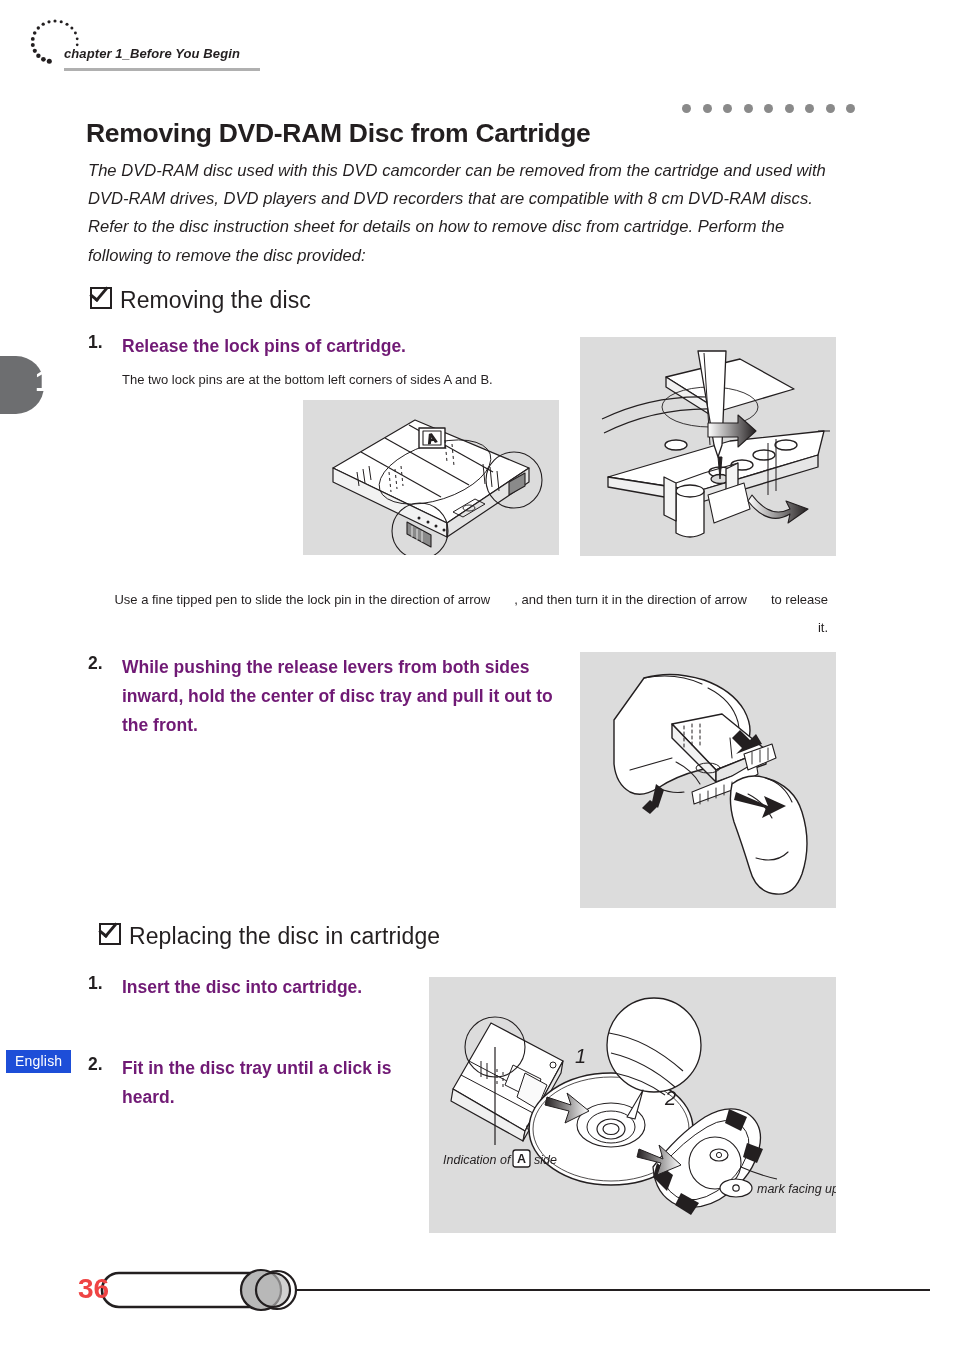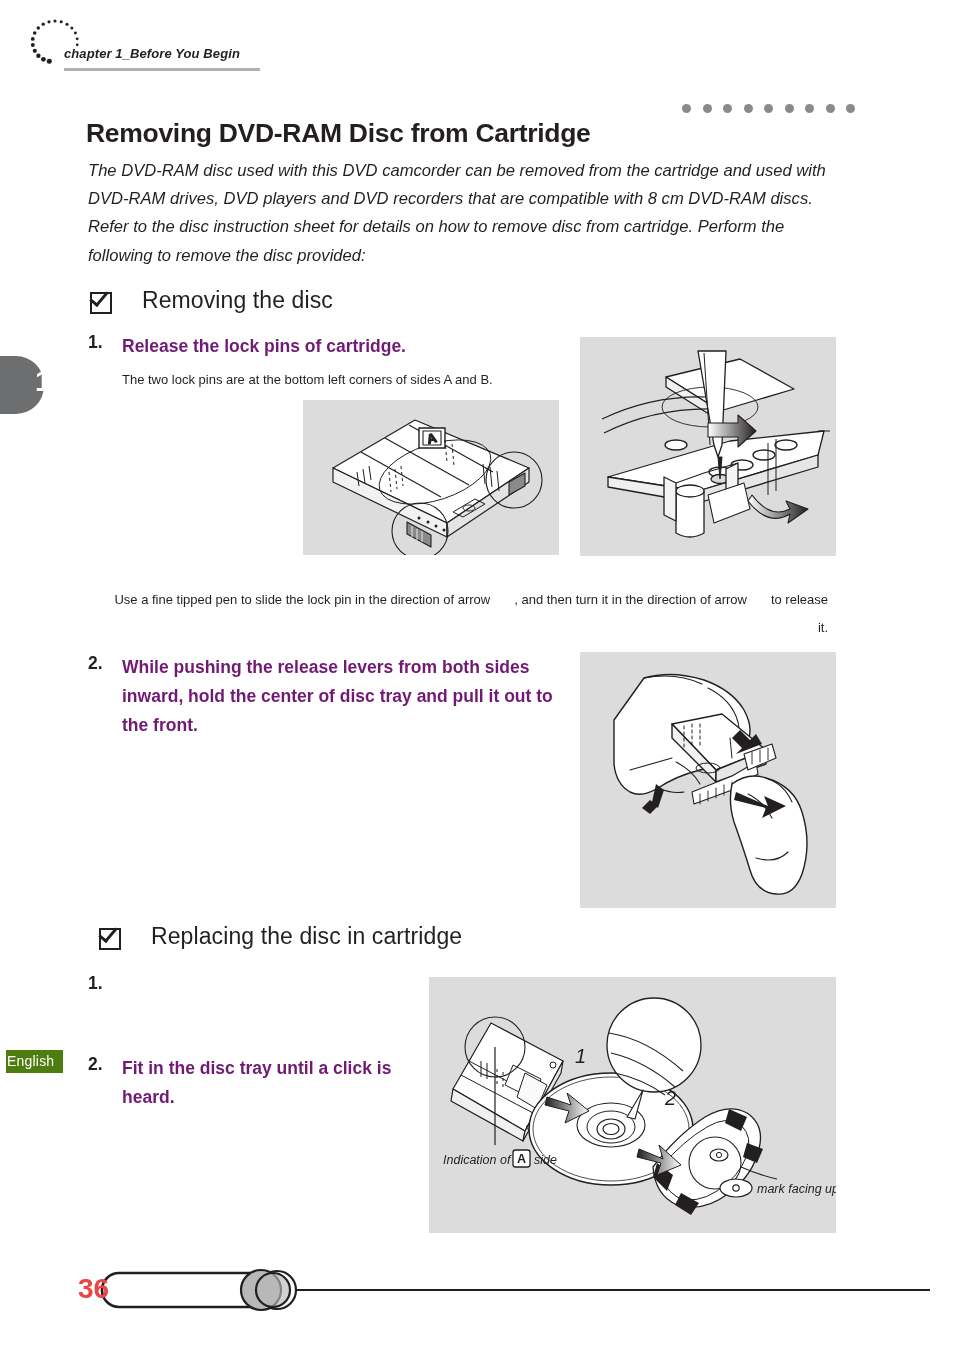--- a/index.html
+++ b/index.html
@@ -64,24 +64,24 @@
     font-weight: 700;
     color: #ffffff;
     font-family: "Liberation Sans", sans-serif;
   }
 
   
   #language-badge {
     position: absolute;
     left: 6px;
     top: 1050px;
-    background: #4d7c0f;
+    background: #1d4ed8;
     color: #ffffff;
     font-size: 14px;
-    padding: 3px 9px 4px 1px;
+    padding: 3px 9px 4px 9px;
     letter-spacing: 0.2px;
   }
 
   
   #page-title {
     position: absolute;
     left: 86px;
     top: 100px;
     font-size: 26.5px;
     font-weight: 700;
@@ -113,22 +113,22 @@
     font-size: 16.6px;
     line-height: 28.4px;
     color: #231f20;
     font-style: italic;
   }
 
   
   .section-heading {
     position: absolute;
     display: flex;
-    align-items: flex-end;
-    gap: 30px;
+    align-items: flex-start;
+    gap: 8px;
   }
   .section-heading .check-box {
     width: 18px;
     height: 18px;
     border: 2.2px solid #231f20;
     position: relative;
     flex: none;
   }
   .section-heading .check-box::after {
     content: "";
@@ -453,20 +453,21 @@
   </svg>
 </div>
 
 <div id="section-replacing" class="section-heading">
   <span class="check-box"></span>
   <span class="section-title">Replacing the disc in cartridge</span>
 </div>
 
 <div id="step-r1" class="step">
   <span class="step-num">1.</span>
+  <span class="step-text">Insert the disc into cartridge.</span>
 </div>
 <div id="step-r2" class="step">
   <span class="step-num">2.</span>
   <span class="step-text">Fit in the disc tray until a click is heard.</span>
 </div>
 
 <div id="fig-replace" class="figure">
   <svg viewBox="0 0 407 256">
     <defs>
       <linearGradient id="repArr1" x1="0" y1="0" x2="1" y2="0">

